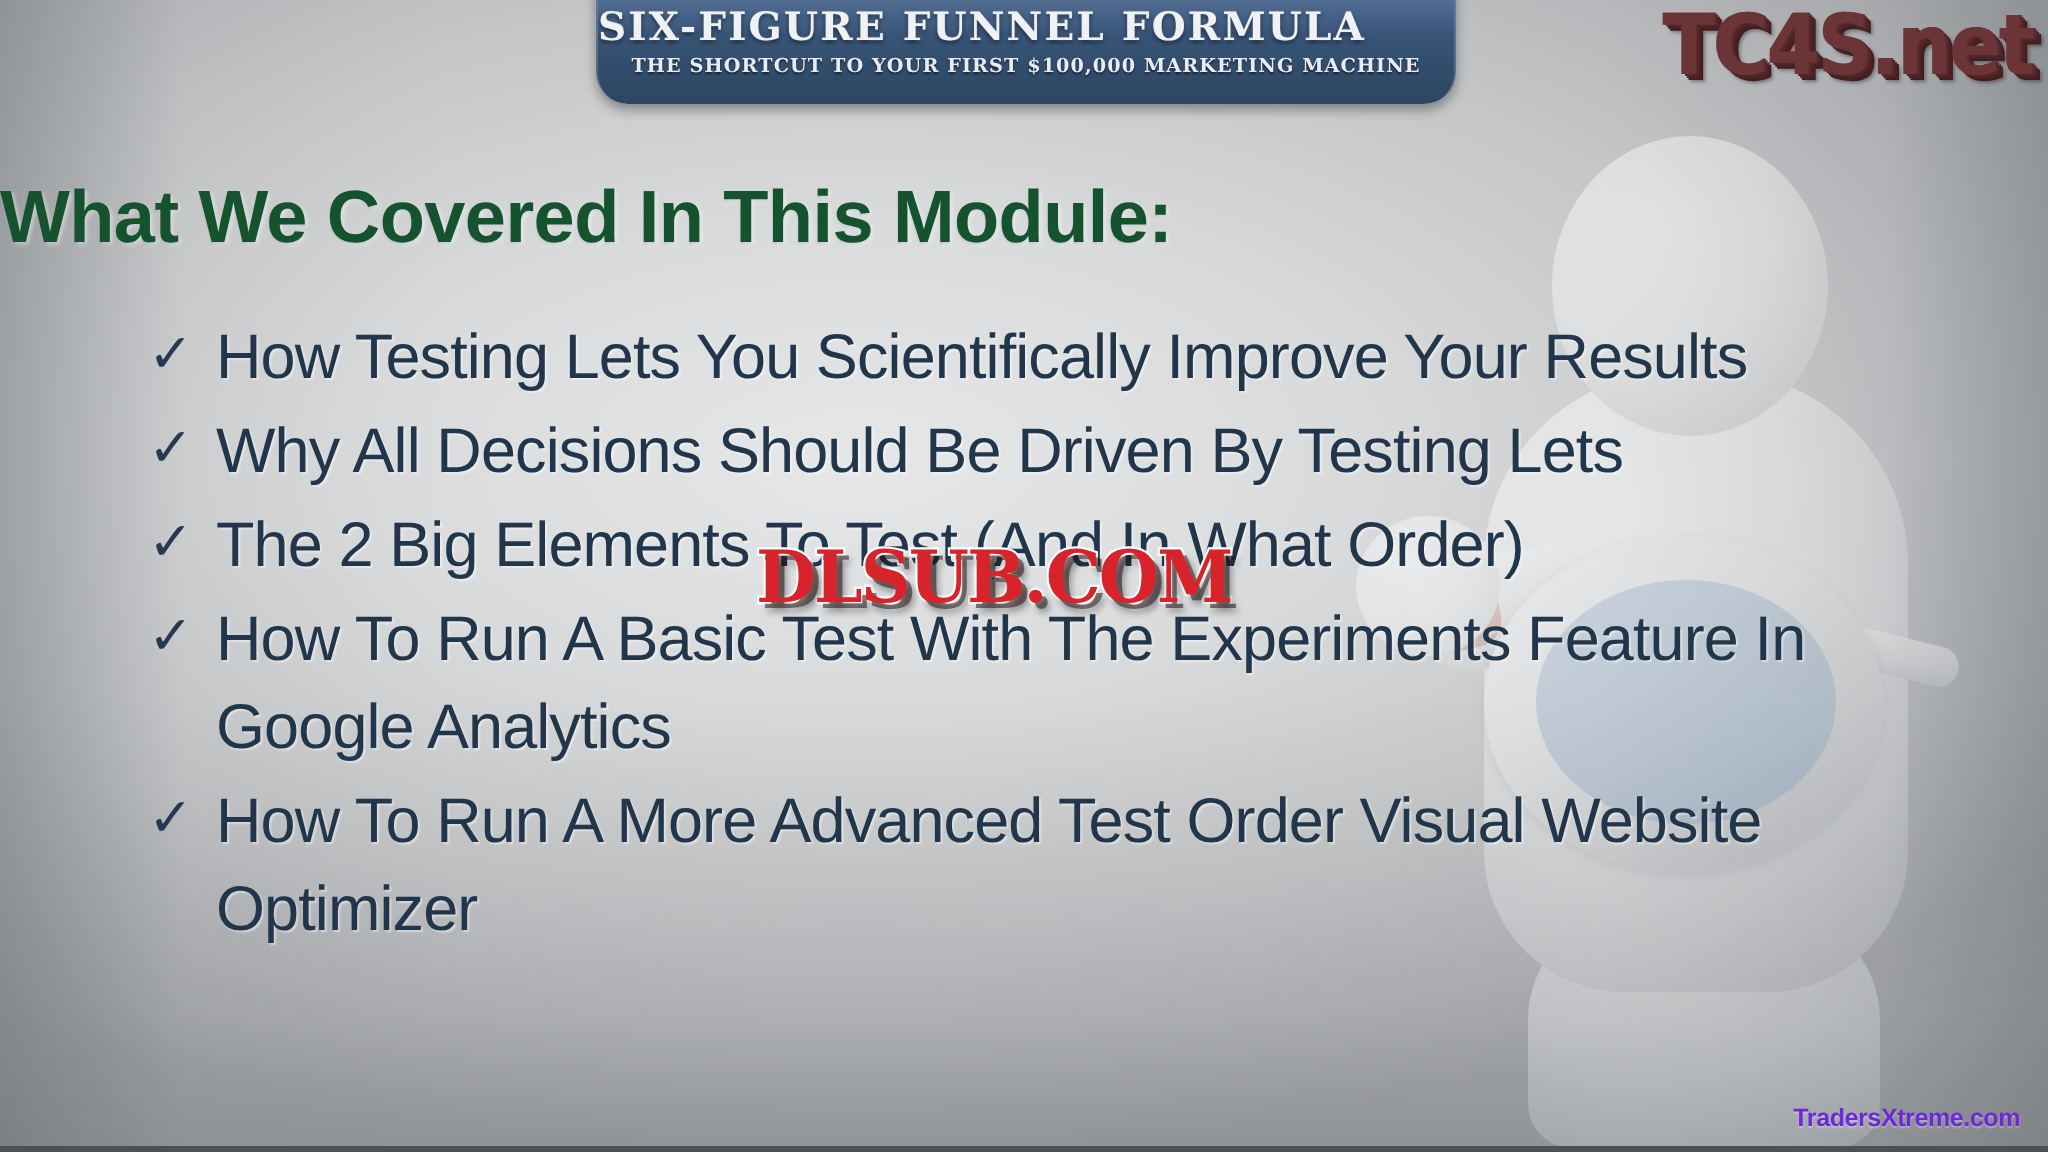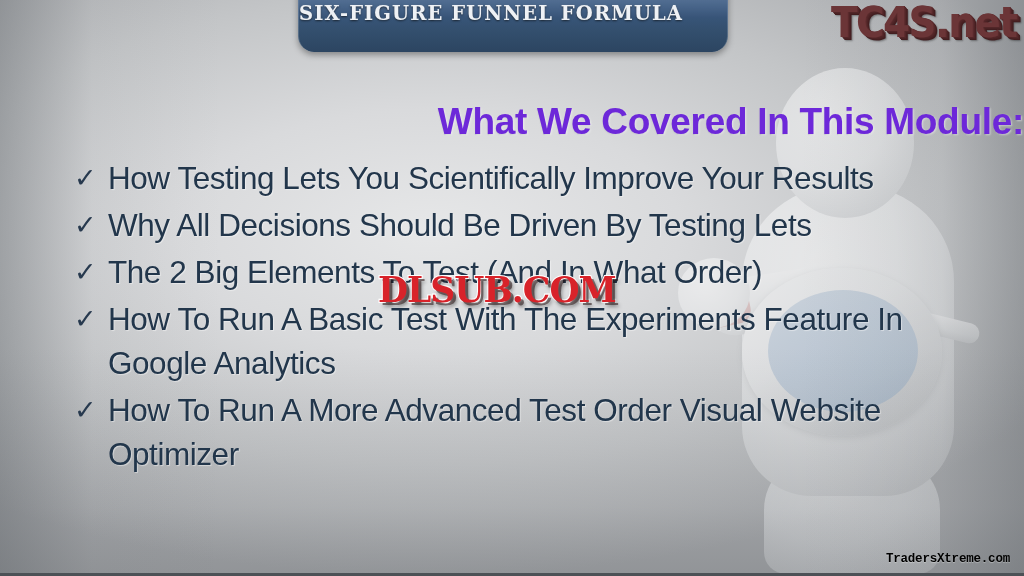--- a/index.html
+++ b/index.html
@@ -202,28 +202,27 @@
     text-shadow:
       1px 0 0 #5c2c2e, 2px 1px 0 #522628, 3px 2px 0 #4a2224,
       4px 3px 0 #421e20, 5px 4px 2px rgba(0,0,0,0.35);
     white-space: nowrap;
   }
 
   
   .slide-title {
     position: absolute;
     left: 0; right: 0; top: 88px;
-    text-align: right;
+    text-align: left;
     font-size: 37px;
     font-weight: bold;
-    color: #6d28d9;
+    color: #14532d;
     letter-spacing: -0.3px;
     text-shadow: 1px 1px 2px rgba(255,255,255,0.55), 0 1px 1px rgba(80,90,100,0.25);
     white-space: nowrap;
-    margin-top: 13px;
   }
 
   .bullet-list {
     position: absolute;
     left: 74px;
     top: 156px;
     width: 910px;
   }
   .bullet-row {
     display: flex;
@@ -265,24 +264,24 @@
     paint-order: stroke fill;
     text-shadow: 3px 3px 0 rgba(40,20,20,0.55), 4px 5px 4px rgba(0,0,0,0.35);
     white-space: nowrap;
   }
 
   
   .traders {
     position: absolute;
     right: 14px;
     bottom: 10px;
-    font-family: Liberation Mono, monospace;
+    font-family: Liberation Sans, sans-serif;
     font-size: 12.5px;
     font-weight: bold;
-    color: #000000;
+    color: #6d28d9;
     letter-spacing: -0.2px;
     text-shadow: 0 1px 1px rgba(255,255,255,0.35);
     white-space: nowrap;
   }
 </style>
 </head>
 <body>
 
 <div id="slide">
 
@@ -299,20 +298,21 @@
     <div class="mag-ring"></div>
     <div class="mag-lens"></div>
   </div>
 
   <div class="bg-vignette"></div>
 
 
   <div class="ribbon">
     <div class="ribbon-gloss"></div>
     <div class="ribbon-title">SIX-FIGURE FUNNEL FORMULA</div>
+    <div class="ribbon-sub">THE SHORTCUT TO YOUR FIRST $100,000 MARKETING MACHINE</div>
   </div>
 
   <div class="tc4s">TC4S.net</div>
 
   <div class="slide-title">What We Covered In This Module:</div>
 
   <div class="bullet-list">
     <div class="bullet-row">
       <span class="bullet-check">✓</span>
       <span class="bullet-text">How Testing Lets You Scientifically Improve Your Results</span>

